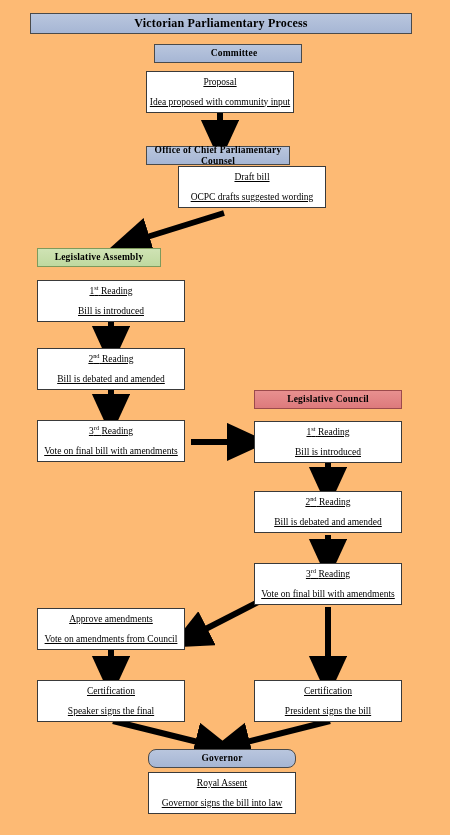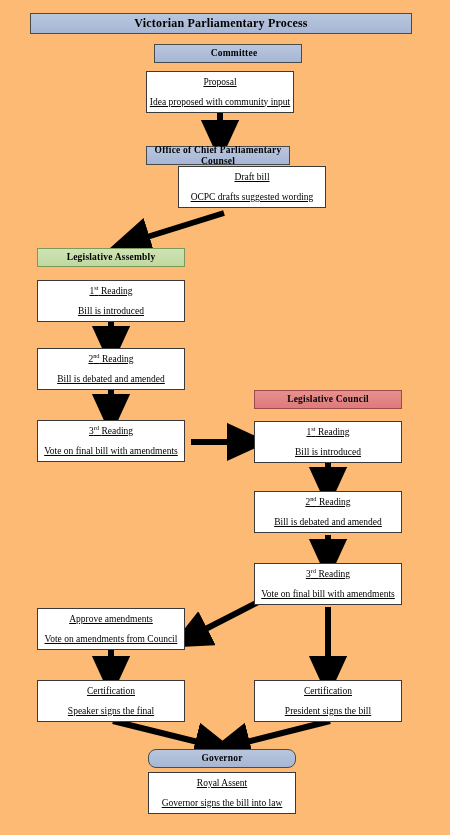--- a/index.html
+++ b/index.html
@@ -137,21 +137,21 @@
   </div>
 
   <div class="node hdr blue" style="left:146px; top:146px; width:144px; height:19px;">
     <span>Office of Chief Parliamentary Counsel</span>
   </div>
   <div class="node body-box" style="left:146px; top:166px; width:148px; height:42px;margin-left:32px;">
     <div class="line1">Draft bill</div>
     <div class="line2">OCPC drafts suggested wording</div>
   </div>
 
-  <div class="node hdr green" style="left:37px; top:248px; width:148px; height:19px;">
+  <div class="node hdr green" style="left:37px; top:248px; width:124px; height:19px;">
     <span>Legislative Assembly</span>
   </div>
 
   <div class="node body-box" style="left:37px; top:280px; width:148px; height:42px;">
     <div class="line1">
       <span>1</span><sup>st</sup>
       <span>Reading</span>
     </div>
     <div class="line2">Bill is introduced</div>
   </div>

